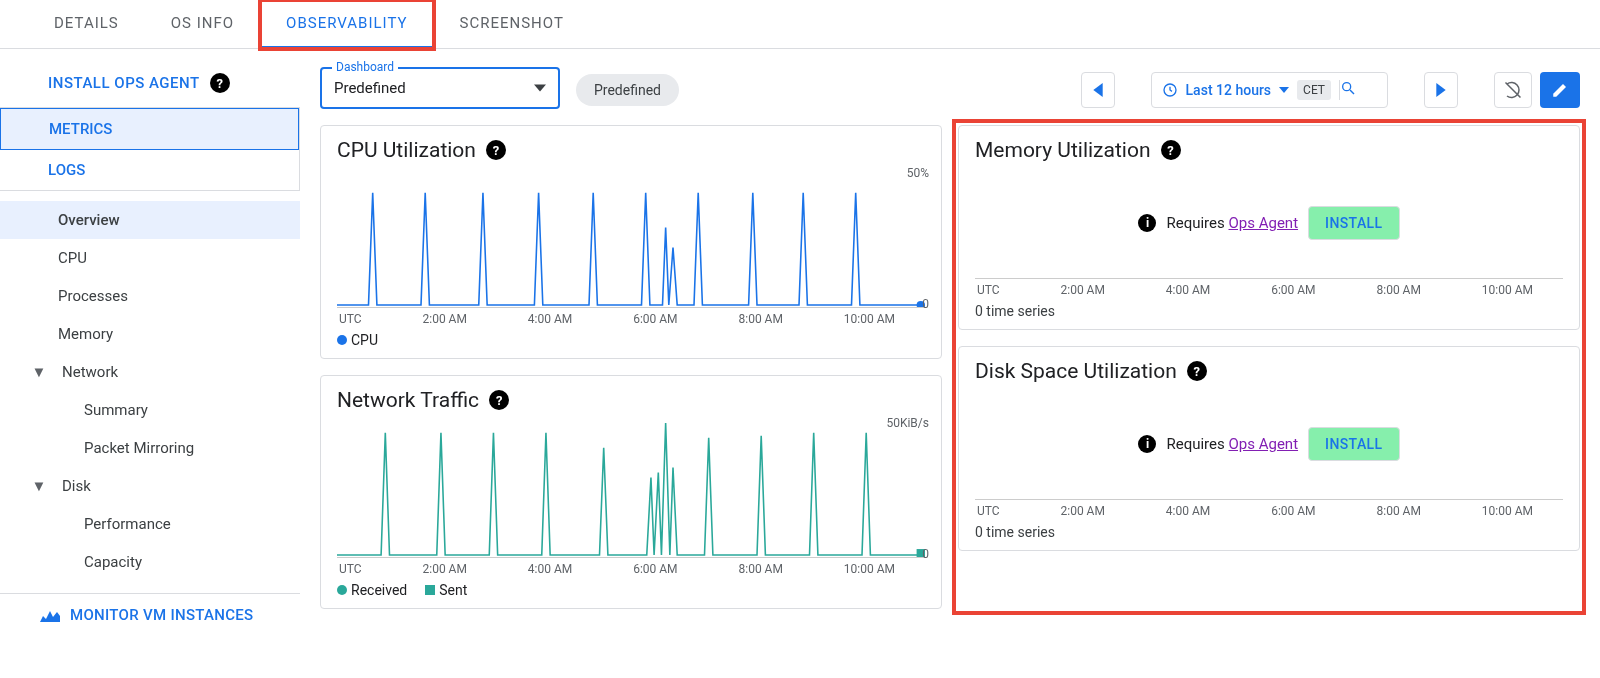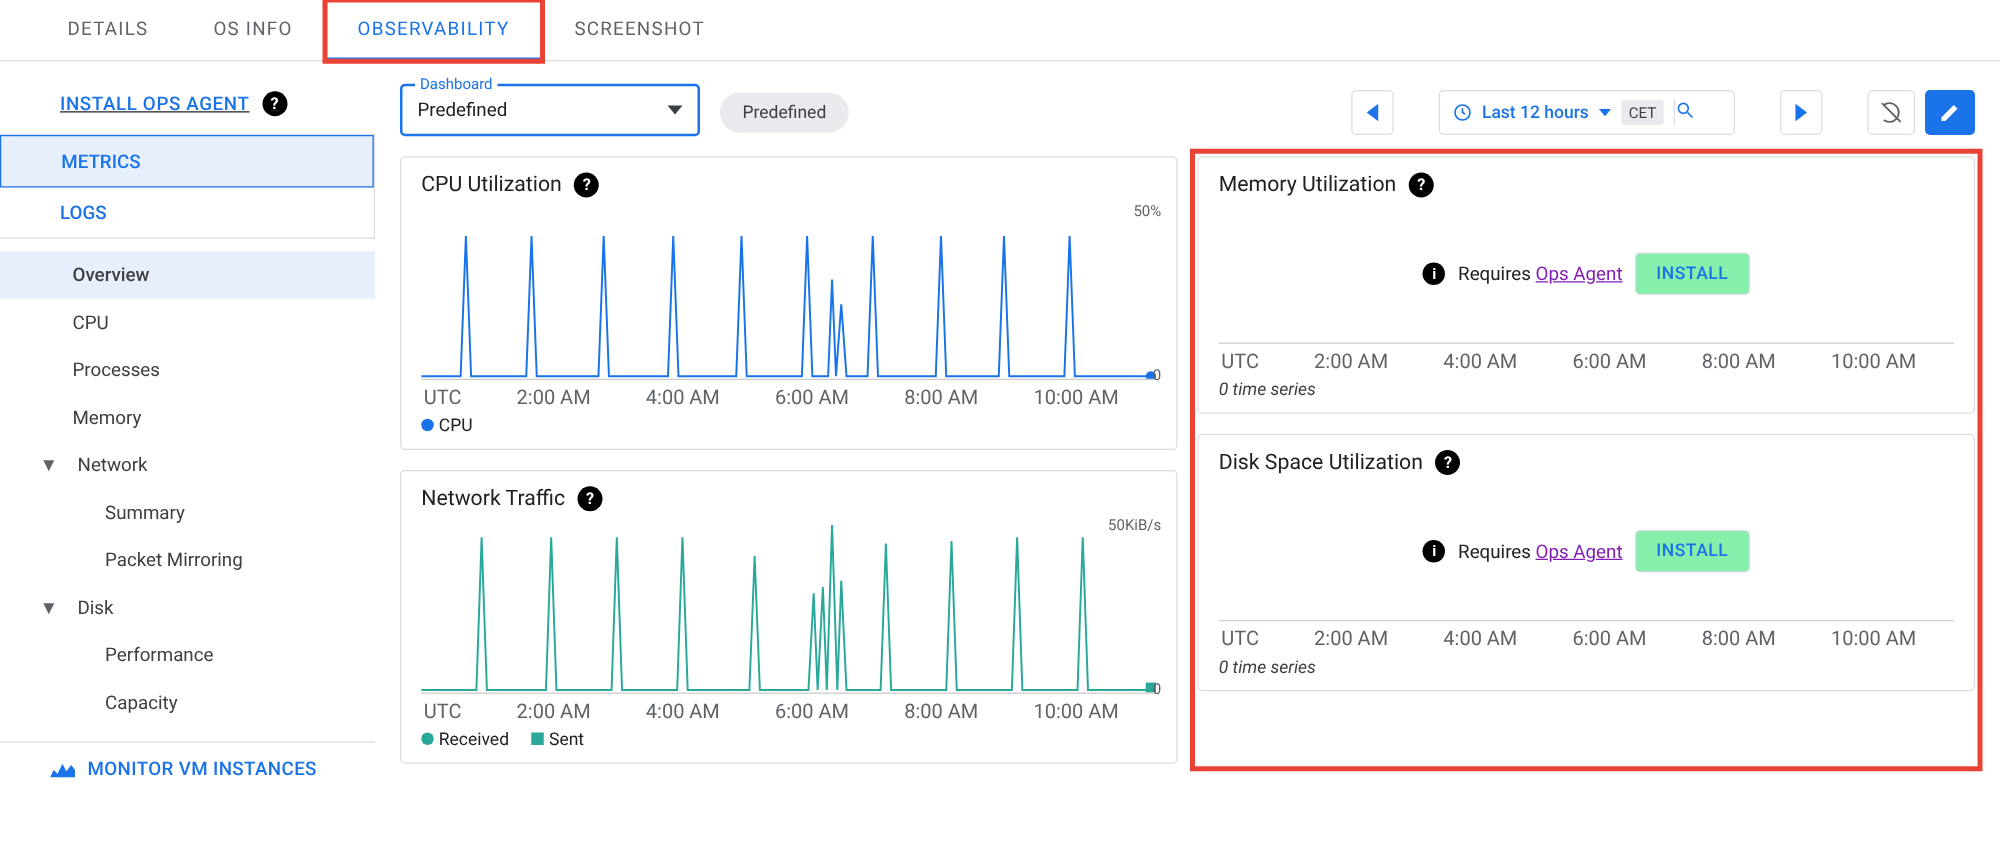--- a/index.html
+++ b/index.html
@@ -6,21 +6,21 @@
   body { background: #fff; color: #202124; width: 1600px; }
 
   .tabs-row { display: flex; border-bottom: 1px solid #dadce0; padding-left: 28px; }
   .tab { padding: 14px 26px; font-size: 15px; letter-spacing: 1px; color: #5f6368; cursor: pointer; }
   .tab.active { color: #1a73e8; border-bottom: 3px solid #1a73e8; margin-bottom: -1px; }
   .tab.highlighted { outline: 4px solid #ea4335; outline-offset: -2px; }
 
   .layout { display: flex; }
 
   .sidebar { width: 300px; padding-top: 18px; }
-  .install-agent { display: flex; align-items: center; gap: 10px; padding: 6px 18px 14px 48px; text-decoration: underline; }
+  .install-agent { display: flex; align-items: center; gap: 10px; padding: 6px 18px 14px 48px; }
   .install-agent a { color: #1a73e8; font-weight: 500; font-size: 15px; letter-spacing: 0.5px; }
   .help-icon { width: 20px; height: 20px; border-radius: 50%; background: #000; color: #fff; display: inline-flex; align-items: center; justify-content: center; font-size: 13px; font-weight: 700; }
   .side-tabs { border: 1px solid #dadce0; border-left: none; }
   .side-tab { padding: 11px 48px; font-size: 15px; font-weight: 500; color: #1a73e8; border-bottom: 1px solid #dadce0; cursor: pointer; }
   .side-tab.active { background: #e8f0fe; border: 1px solid #1a73e8; }
   .side-tab:last-child { border-bottom: none; }
   .nav-list { padding-top: 10px; }
   .nav-item { padding: 10px 0 10px 58px; font-size: 15px; color: #3c4043; cursor: pointer; display: flex; align-items: center; gap: 12px; }
   .nav-item.selected { background: #e8f0fe; font-weight: 500; }
   .nav-item.indent { padding-left: 84px; }
@@ -47,37 +47,37 @@
   .tc-icon { width: 38px; cursor: pointer; }
   .edit-btn { width: 40px; height: 36px; background: #1a73e8; border-radius: 4px; display: flex; align-items: center; justify-content: center; cursor: pointer; }
   .edit-btn svg { fill: #fff; }
 
   .dash-grid { display: grid; grid-template-columns: 1fr 1fr; gap: 16px; }
   .right-col { outline: 4px solid #ea4335; outline-offset: 2px; display: flex; flex-direction: column; gap: 16px; }
   .left-col { display: flex; flex-direction: column; gap: 16px; }
 
   .card { border: 1px solid #dadce0; border-radius: 4px; padding: 12px 16px 10px; }
   .card-head { display: flex; align-items: center; gap: 10px; margin-bottom: 6px; }
-  .card-title { font-size: 17px; }
+  .card-title { font-size: 21px; }
   .chart-area { position: relative; height: 140px; border-bottom: 1px solid #ccc; }
   .chart-svg { width: 100%; height: 100%; display: block; }
   .y-top { position: absolute; right: -4px; top: -2px; font-size: 12px; color: #5f6368; }
   .y-bot { position: absolute; right: -4px; bottom: -4px; font-size: 12px; color: #5f6368; }
-  .x-axis { display: flex; justify-content: space-between; padding: 4px 30px 0 30px; font-size: 16px; color: #5f6368; }
+  .x-axis { display: flex; justify-content: space-between; padding: 4px 30px 0 30px; font-size: 12px; color: #5f6368; }
   .x-axis span:first-child { margin-left: -28px; }
   .legend { display: flex; gap: 18px; padding-top: 6px; font-size: 14px; align-items: center; }
   .legend-dot { width: 10px; height: 10px; border-radius: 50%; display: inline-block; margin-right: 4px; }
   .legend-sq { width: 10px; height: 10px; display: inline-block; margin-right: 4px; }
 
   .empty-center { height: 110px; display: flex; align-items: center; justify-content: center; gap: 10px; }
   .info-icon { width: 18px; height: 18px; border-radius: 50%; background: #000; color: #fff; display: inline-flex; align-items: center; justify-content: center; font-size: 12px; font-weight: 700; }
   .requires-text { font-size: 15px; }
   .ops-link { color: #821fb3; text-decoration: underline; margin-top: 44px; }
   .install-btn { border: 1px solid #dadce0; border-radius: 4px; padding: 8px 16px; color: #1a73e8; font-weight: 500; font-size: 14px; letter-spacing: 0.4px; background: #86efac; cursor: pointer; }
-  .noseries { font-style: italic; font-size: 14px; color: #3c4043; padding-top: 6px; }
+  .noseries { font-size: 14px; color: #3c4043; padding-top: 6px; }
 
 </style>
 </head>
 <body>
 
 <div class="tabs-row">
   <div class="tab">DETAILS</div>
   <div class="tab">OS INFO</div>
   <div class="tab active highlighted">OBSERVABILITY</div>
   <div class="tab">SCREENSHOT</div>

